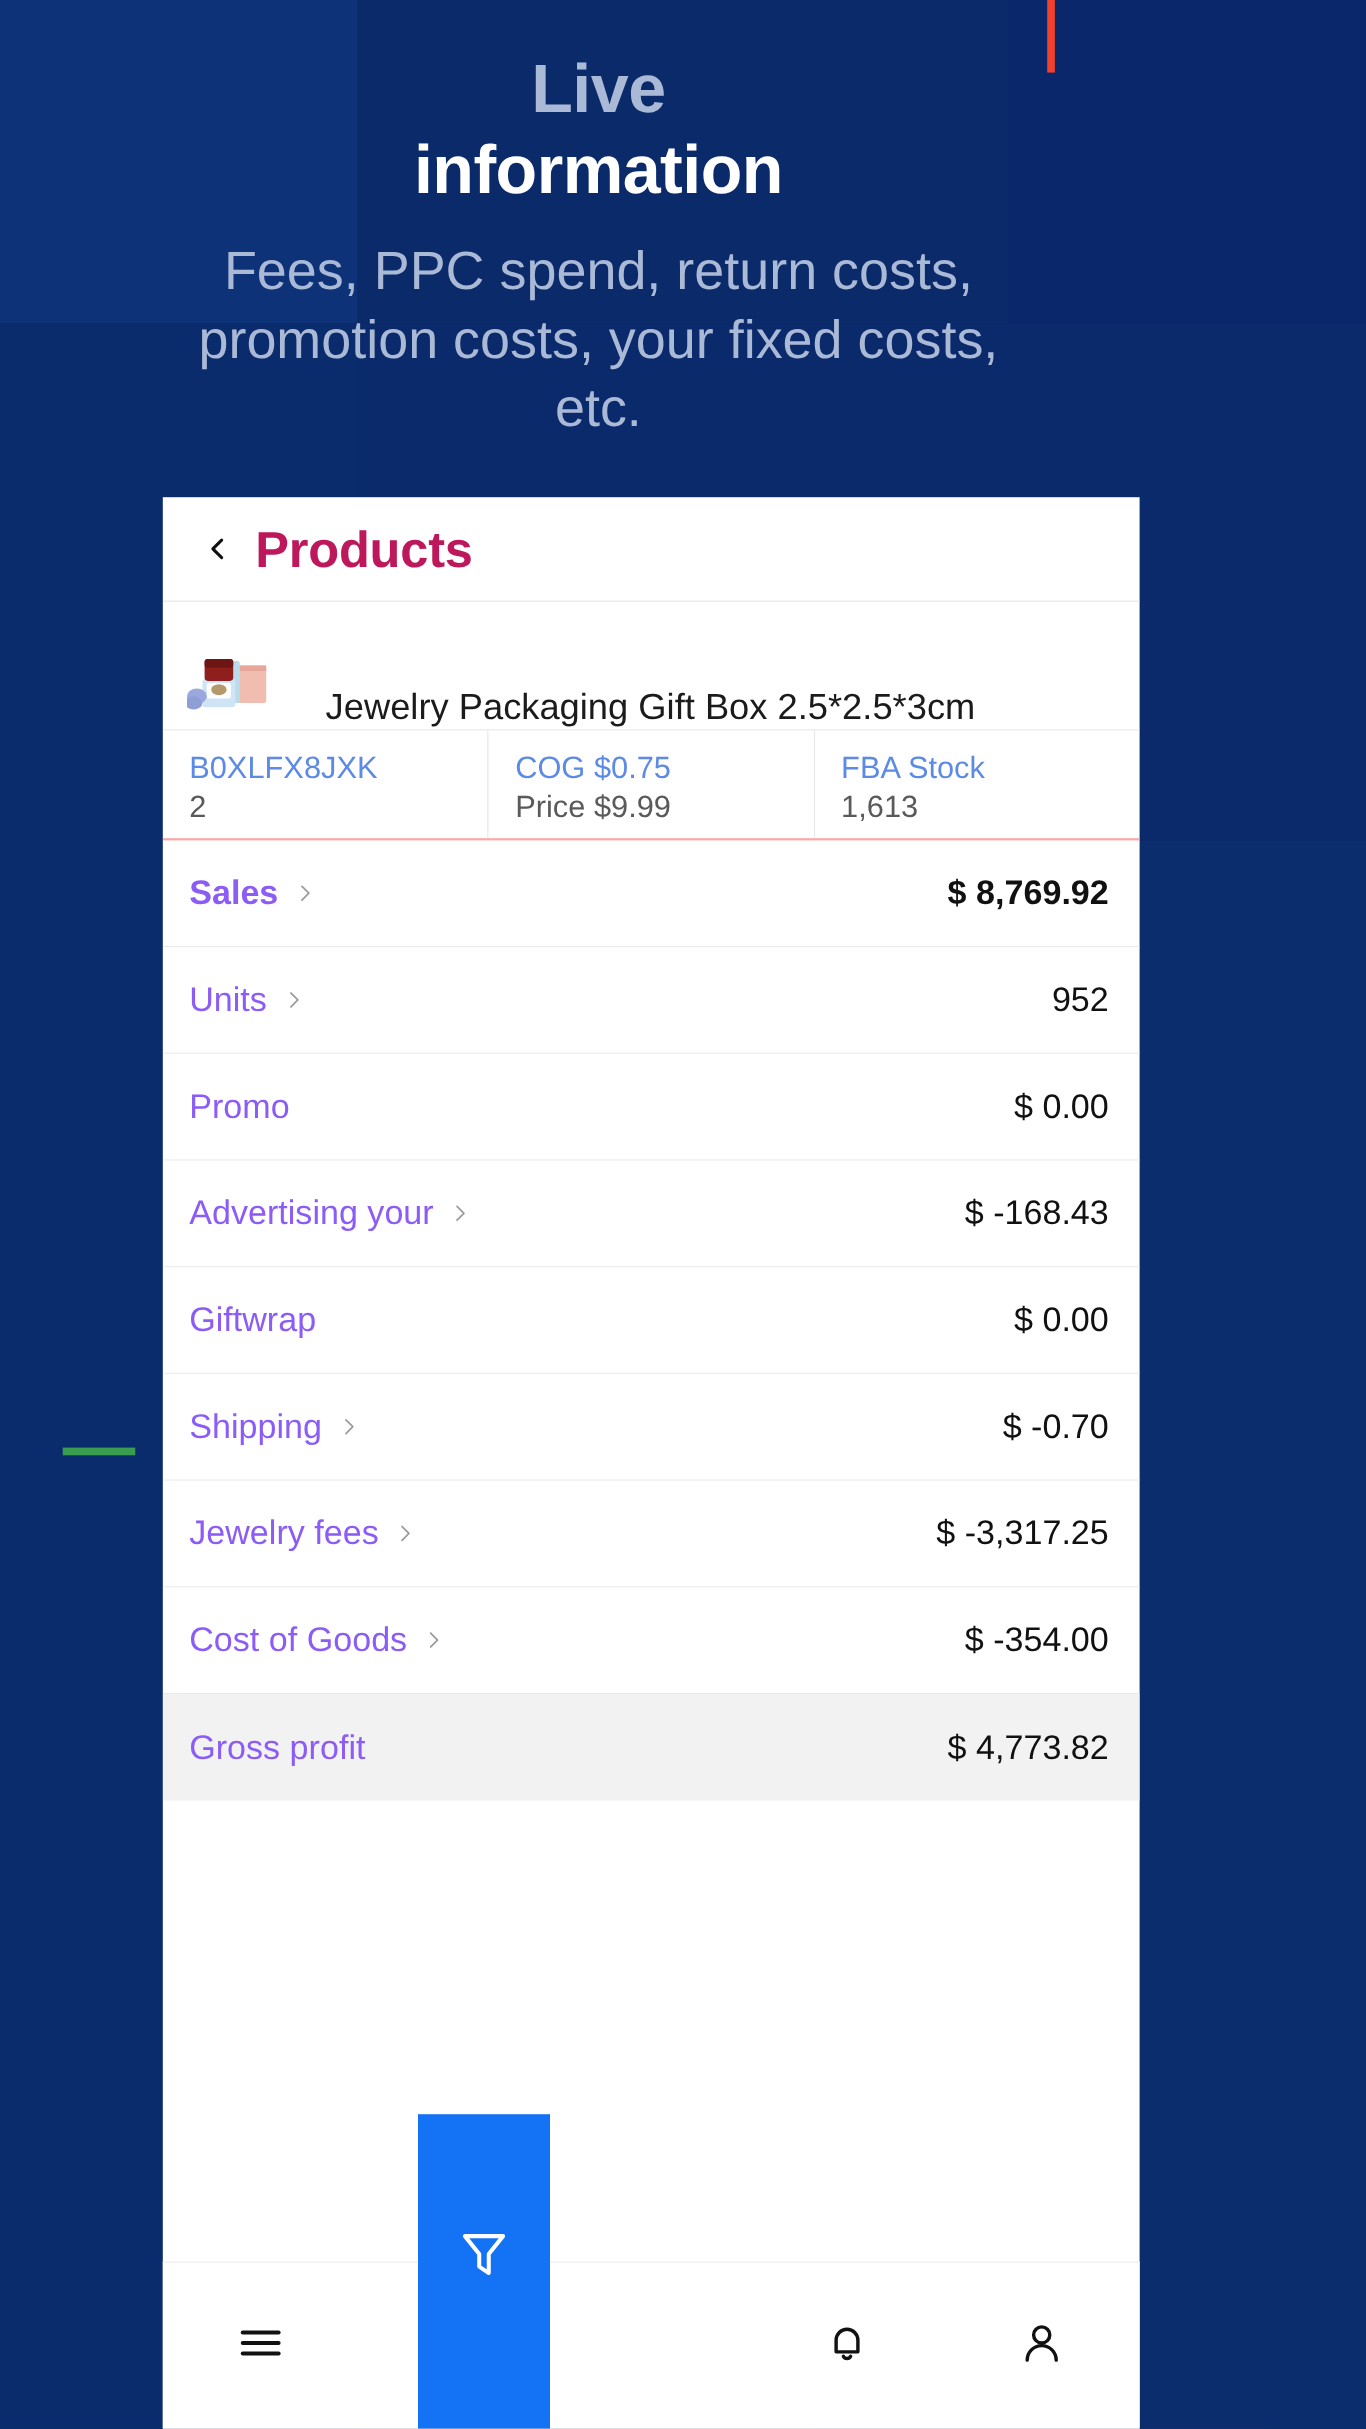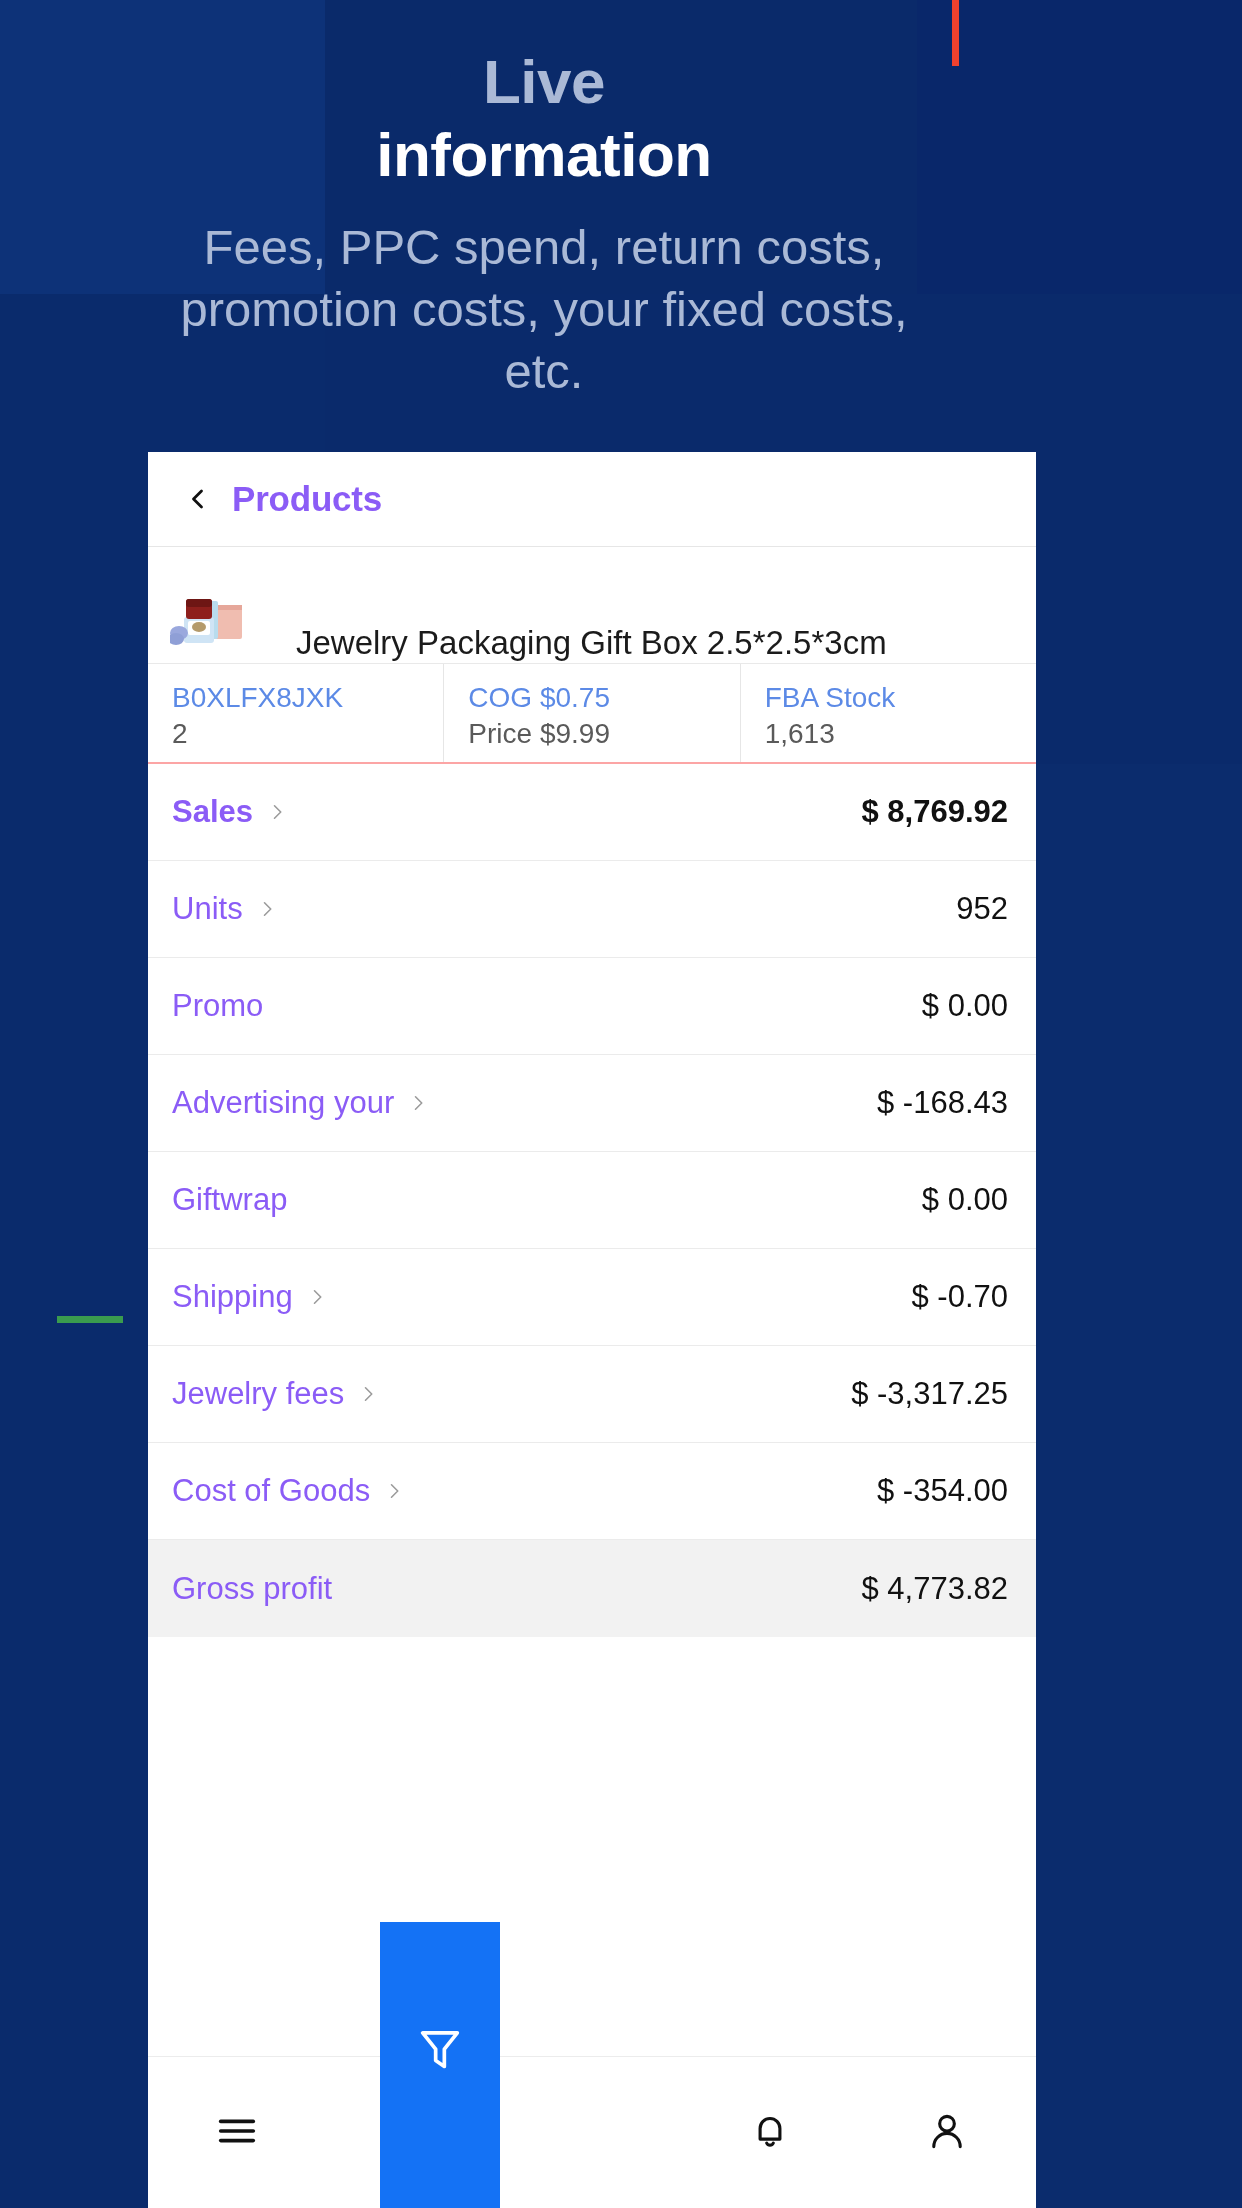--- a/index.html
+++ b/index.html
@@ -51,21 +51,21 @@
 
   
   #card-header {
     height:95px; display:flex; align-items:center; padding:0 0 0 38px;
     border-bottom:1px solid #e6e6e6;
   }
   #back-chevron {
     width:24px; height:24px; margin-right:22px; position:relative; flex:none;
   }
   #back-chevron svg { display:block; }
-  #card-title { font-size:35px; font-weight:bold; color:#8b5cf6; letter-spacing:-0.2px;text-align:center; }
+  #card-title { font-size:46px; font-weight:bold; color:#be185d; letter-spacing:-0.2px;text-align:center; }
 
   
   #product-row {
     height:117px; display:flex; align-items:flex-end;
     padding:0 28px 0 22px; border-bottom:1px solid #e9e9e9;gap:16px;
   }
   #product-thumb {
     width:96px; height:86px; flex:none; position:relative; margin-right:14px;
   }
   #product-name {

